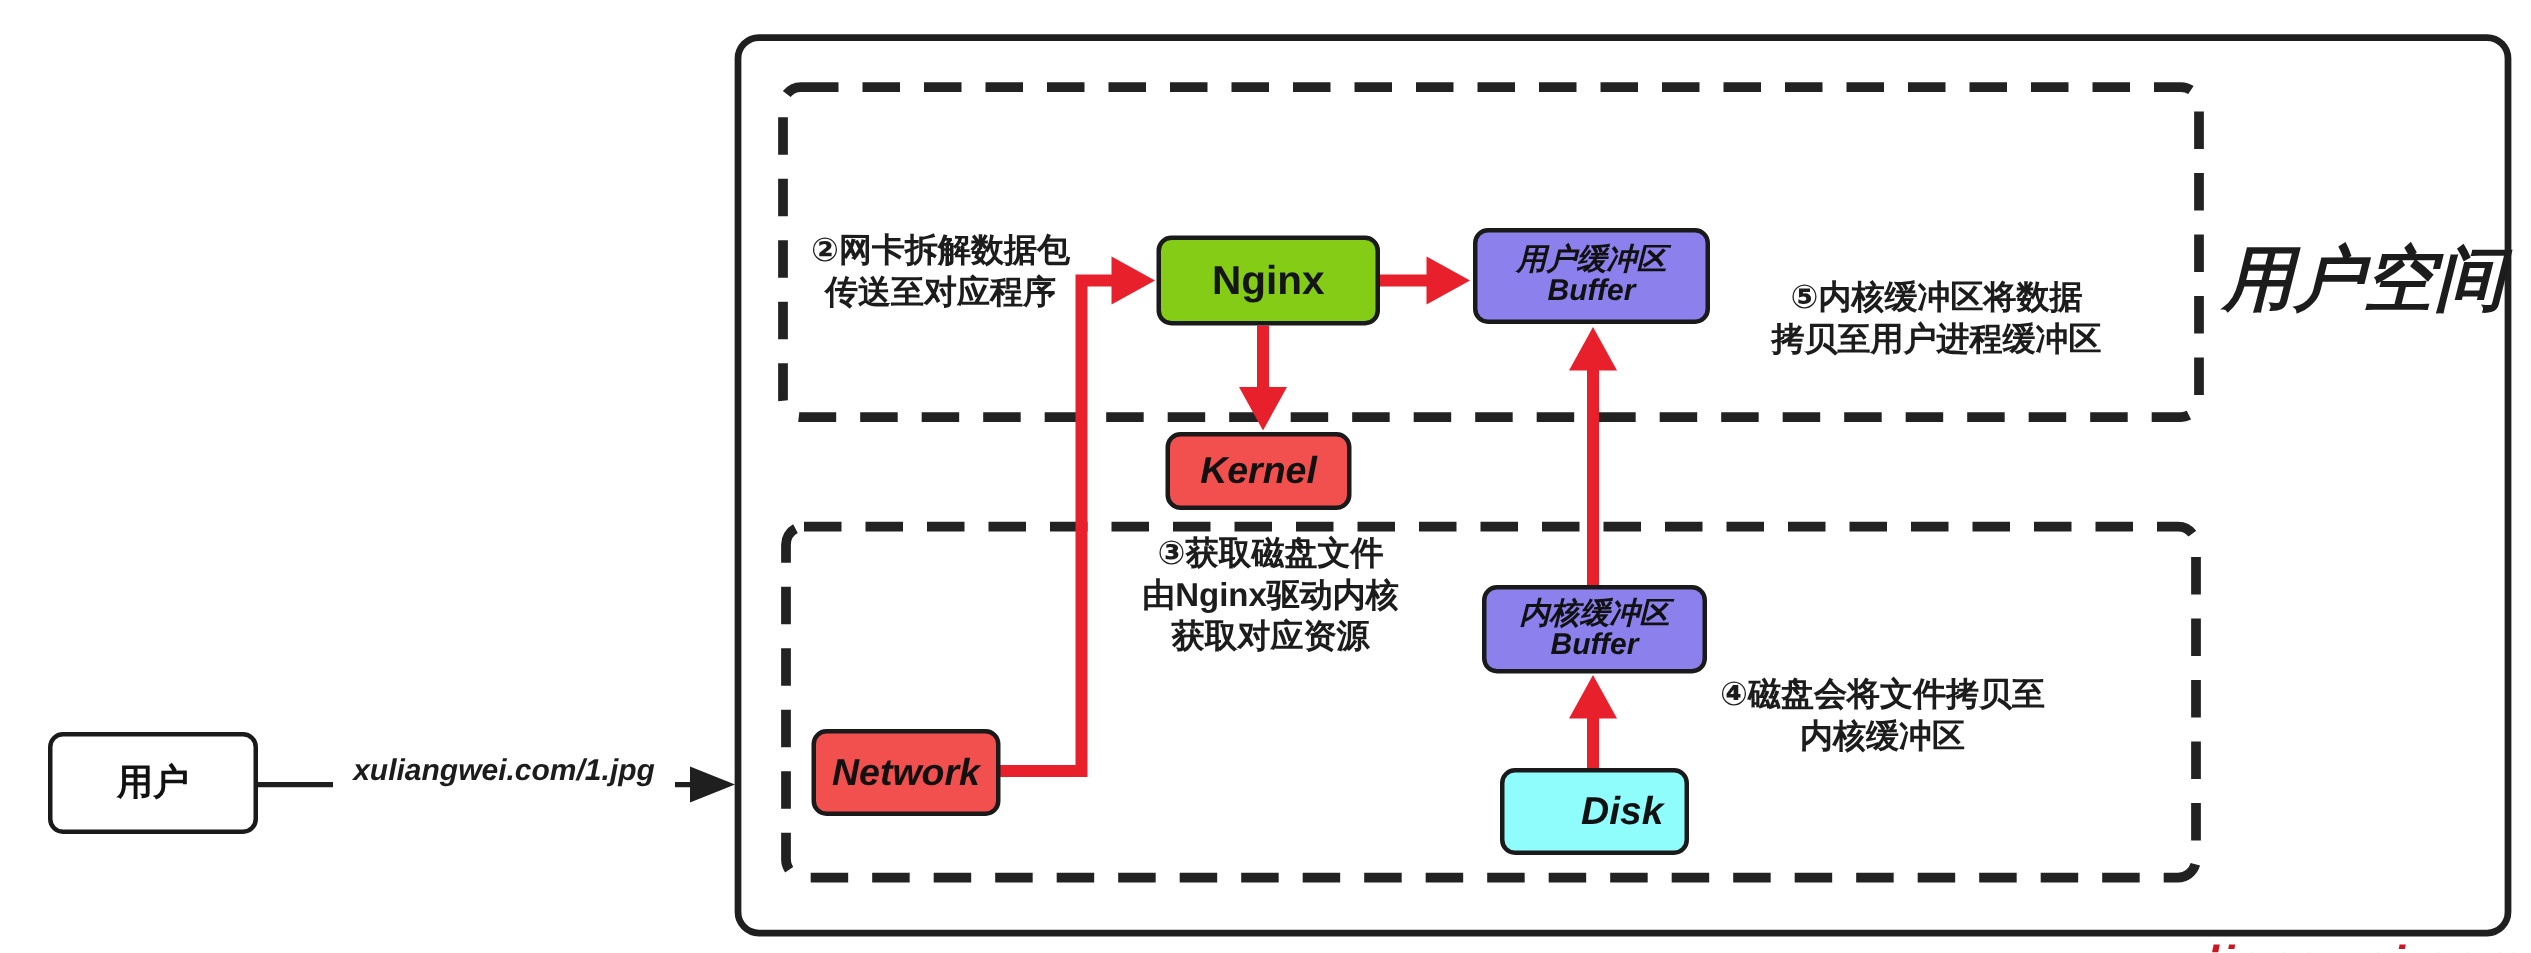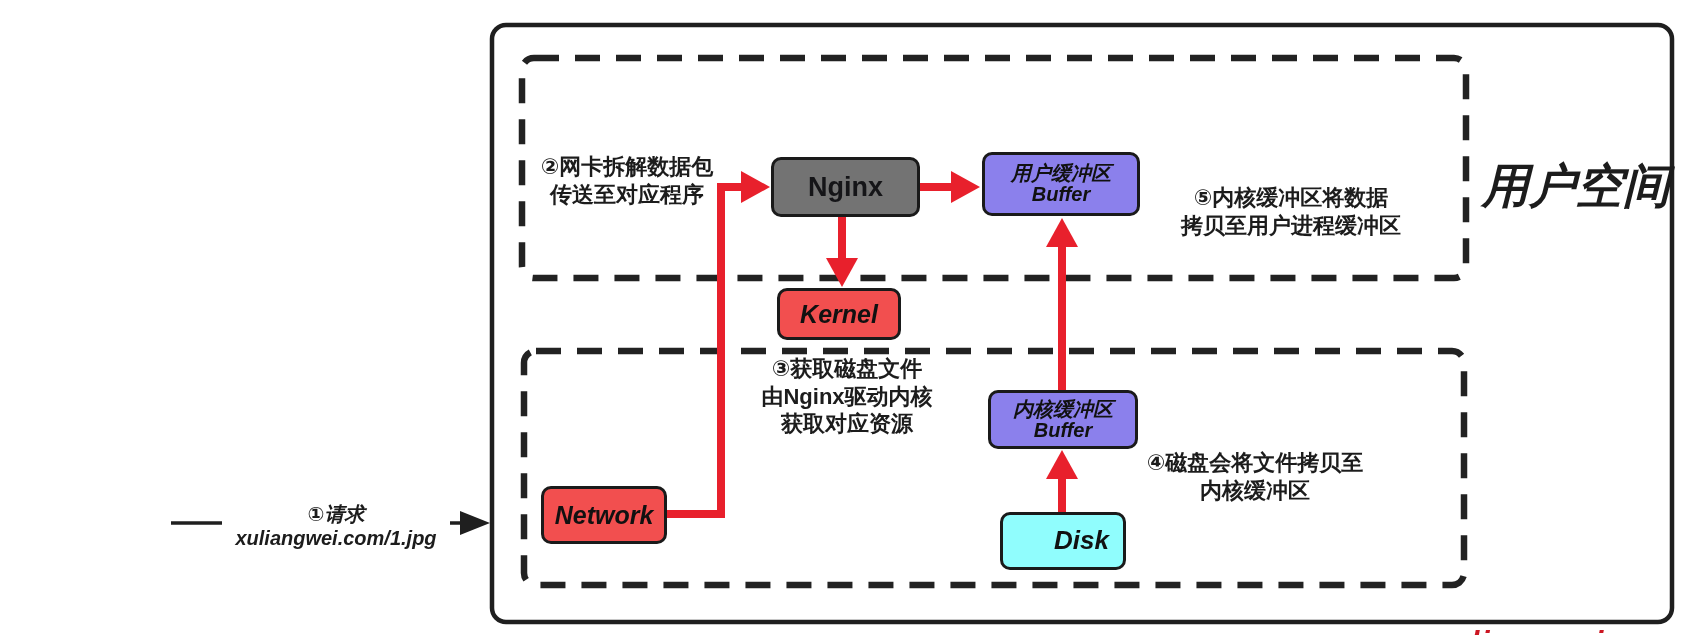--- a/index.html
+++ b/index.html
@@ -30,21 +30,21 @@
     flex-direction: column;
     align-items: center;
     justify-content: center;
     text-align: center;
     color: #111111;
     line-height: 1.05;
   }
   .node .lbl { font-weight: bold; font-style: italic; }
   .node-user { background: #ffffff; }
   .node-user .lbl { font-style: normal; font-size: 24px; }
-  .node-nginx { background: #737373; }
+  .node-nginx { background: #84cc16; }
   .node-nginx .lbl { font-style: normal; font-weight: 600; font-size: 27px; color: #151518; }
   .node-red { background: #f24f4f; }
   .node-red .lbl { font-size: 25px; }
   .node-purple { background: #8b80ec; }
   .node-purple .lbl { font-size: 20px; }
   .node-cyan { background: #90fdfd; padding-left: 37px; }
   .node-cyan .lbl { font-size: 26px; }
   .anno {
     position: absolute;
     text-align: center;
@@ -113,23 +113,25 @@
     <path d="M 842 217 V 260" fill="none" stroke="#e8202c" stroke-width="8"></path>
     <polygon points="842,287 826,258 858,258" fill="#e8202c"></polygon>
 
     <path d="M 1062 390 V 245" fill="none" stroke="#e8202c" stroke-width="8"></path>
     <polygon points="1062,218 1046,247 1078,247" fill="#e8202c"></polygon>
 
     <path d="M 1062 512 V 478" fill="none" stroke="#e8202c" stroke-width="8"></path>
     <polygon points="1062,450 1046,479 1078,479" fill="#e8202c"></polygon>
   </svg>
 
+  <div class="node node-user" style="left:32px; top:488px; width:140px; height:68px;">
+    <span class="lbl">用户</span>
+  </div>
 
   <div class="request-label">
-    <div>①请求</div>
     <div>xuliangwei.com/1.jpg</div>
   </div>
 
   <div class="node node-nginx" style="left:771px; top:157px; width:149px; height:60px;">
     <span class="lbl">Nginx</span>
   </div>
 
   <div class="node node-purple" style="left:982px; top:152px; width:158px; height:64px;">
     <span class="lbl">用户缓冲区</span>
     <span class="lbl">Buffer</span>

